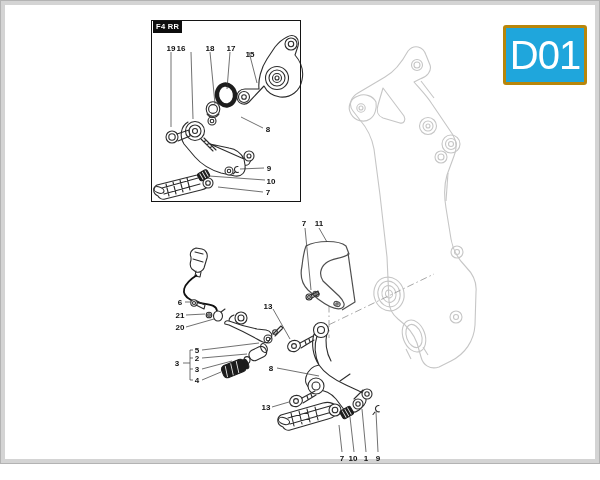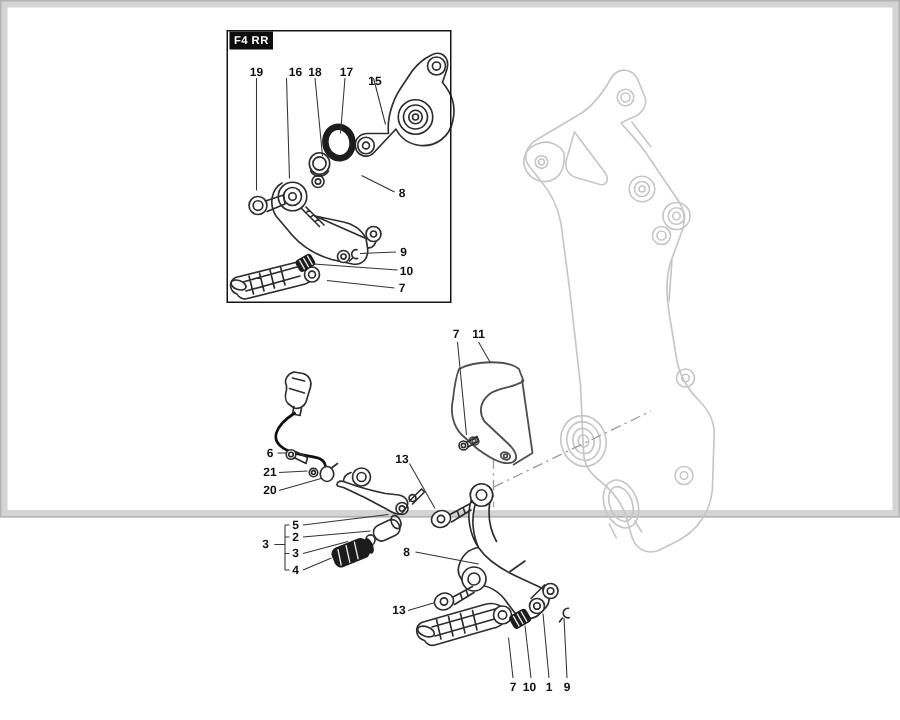--- a/index.html
+++ b/index.html
@@ -1,17 +1,17 @@
 <!DOCTYPE html>
 <html><head>
 <meta charset="utf-8">
 <style>
   html,body{margin:0;padding:0;}
   body{width:600px;height:480px;position:relative;font-family:"Liberation Sans",sans-serif;background:#ffffff;}
-  .page{position:absolute;left:0;top:0;width:600px;height:345px;box-sizing:border-box;
+  .page{position:absolute;left:0;top:0;width:600px;height:464px;box-sizing:border-box;
         background:#ffffff;border:5px solid #d4d4d4;outline:1px solid #b3b3b3;outline-offset:-1px;}
   svg.drawing{position:absolute;left:0;top:0;width:600px;height:480px;}
   
   .dk {stroke:#2d2d2d;fill:none;stroke-width:1.1;stroke-linecap:round;stroke-linejoin:round;}
   .dkf{stroke:#2d2d2d;fill:#ffffff;stroke-width:1.1;stroke-linecap:round;stroke-linejoin:round;}
   .md {stroke:#4f4f4f;fill:none;stroke-width:1.2;stroke-linejoin:round;}
   .mdf{stroke:#4f4f4f;fill:#ffffff;stroke-width:1.2;stroke-linejoin:round;}
   .lt {stroke:#c6c6c6;fill:none;stroke-width:1.1;stroke-linejoin:round;}
   .ldr{stroke:#333333;fill:none;stroke-width:0.7;}
   .cl {stroke:#9c9c9c;fill:none;stroke-width:0.9;stroke-dasharray:7 3 1.5 3;}
@@ -263,21 +263,21 @@
       <path class="ldr" d="M361,447 L357,404"></path>
       <path class="ldr" d="M373,447 L371,407"></path>
     </g>
   </svg>
 
   <div class="inset-box"></div>
   <div class="inset-tag">F4 RR</div>
 
   <div id="labels">
       <div class="part-label" style="left: 166px; top: 43px;">19</div>
-      <div class="part-label" style="left: 192px; top: 43px;">16</div>
+      <div class="part-label" style="left: 176px; top: 43px;">16</div>
       <div class="part-label" style="left: 205px; top: 43px;">18</div>
       <div class="part-label" style="left: 226px; top: 43px;">17</div>
       <div class="part-label" style="left: 245px; top: 49px;">15</div>
       <div class="part-label" style="left: 263px; top: 124px;">8</div>
       <div class="part-label" style="left: 264px; top: 163px;">9</div>
       <div class="part-label" style="left: 266px; top: 176px;">10</div>
       <div class="part-label" style="left: 263px; top: 187px;">7</div>
       <div class="part-label" style="left: 299px; top: 218px;">7</div>
       <div class="part-label" style="left: 314px; top: 218px;">11</div>
       <div class="part-label" style="left: 175px; top: 297px;">6</div>
@@ -290,14 +290,17 @@
       <div class="part-label" style="left: 192px; top: 364px;">3</div>
       <div class="part-label" style="left: 192px; top: 375px;">4</div>
       <div class="part-label" style="left: 266px; top: 363px;">8</div>
       <div class="part-label" style="left: 261px; top: 402px;">13</div>
       <div class="part-label" style="left: 337px; top: 453px;">7</div>
       <div class="part-label" style="left: 348px; top: 453px;">10</div>
       <div class="part-label" style="left: 361px; top: 453px;">1</div>
       <div class="part-label" style="left: 373px; top: 453px;">9</div>
     </div>
 
+  <div class="badge" style="background: rgb(31, 166, 220); border-color: rgb(184, 134, 11); color: rgb(255, 255, 255);">
+    <span>D01</span>
+  </div>
 
 </div>
 
 </body></html>

